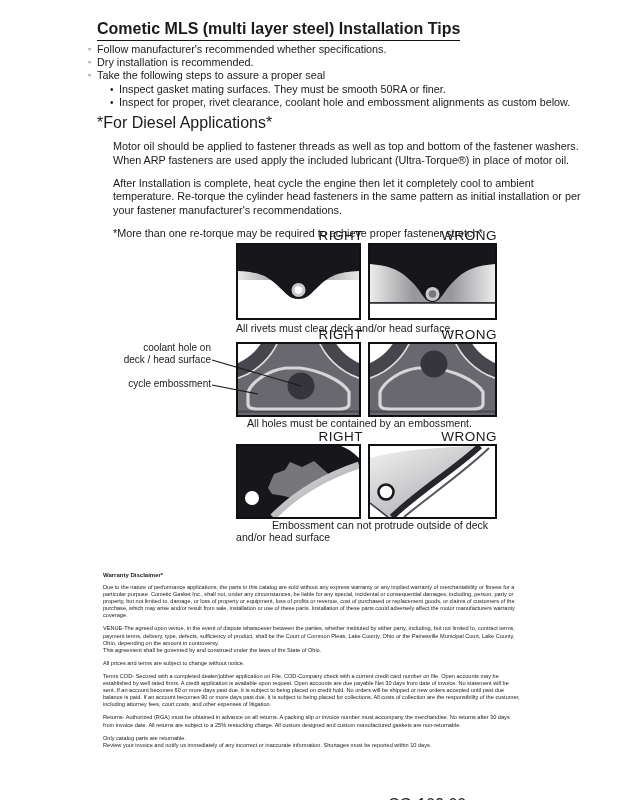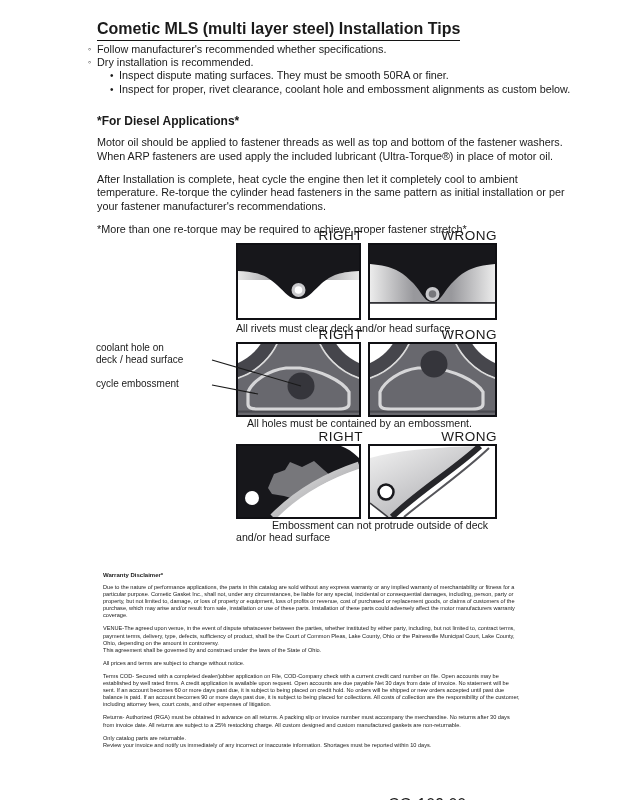--- a/index.html
+++ b/index.html
@@ -14,48 +14,49 @@
     font-size:16px;font-weight:700;
     border-bottom:1.6px solid #141414;padding-bottom:2px;
     display:inline-block;white-space:nowrap;
   }
   .bullets{position:absolute;left:88px;top:43px;width:500px;font-size:10.8px;line-height:13.2px;}
   .b-row{white-space:nowrap;}
   .b-row .marker{display:inline-block;width:9px;font-size:9px;vertical-align:top;line-height:13.2px;}
   .b-row.sub{padding-left:22px;}
   .b-row.sub .marker{font-size:10px;}
   .diesel{position:absolute;left:97px;top:114px;width:478px;}
-  .diesel h2{font-size:12px;font-weight:700;margin:0 0 8px 0;}
-  .diesel p{font-size:10.8px;line-height:13.8px;margin:0 0 9px 0;width:470px;}
+  .diesel h2{font-size:16px;font-weight:400;margin:0 0 8px 0;}
+  .diesel p{font-size:10.8px;line-height:13.8px;margin:0 0 9px 16px;width:470px;}
   
   .fig-label{position:absolute;font-size:13.5px;font-weight:400;letter-spacing:.5px;text-align:right;width:130px;}
   .frame{position:absolute;border:2px solid #101014;background:#fff;line-height:0;}
   .frame svg{display:block;}
   .caption{position:absolute;font-size:10.6px;font-weight:400;white-space:nowrap;}
-  .callout{position:absolute;font-size:10px;line-height:11.5px;width:115px;}
+  .callout{position:absolute;font-size:10px;line-height:11.5px;text-align:right;width:115px;}
   svg.overlay{position:absolute;pointer-events:none;}
   
   .disclaimer{position:absolute;left:103px;top:572px;width:417px;}
   .disclaimer .dh{font-size:6px;font-weight:700;margin:0 0 6px 0;}
   .disclaimer p{font-size:5.6px;line-height:7.1px;margin:0 0 6px 0;font-weight:400;}
   .disclaimer p .ln{display:block;}
   
   .footer-code{position:absolute;left:388px;top:796px;font-size:16px;}
 </style>
 </head>
 <body>
 
 <div>
 
   <div class="title">Cometic MLS (multi layer steel) Installation Tips</div>
 
   <div class="bullets">
     <div class="b-row"><span class="marker">◦</span><span>Follow manufacturer's recommended whether specifications.</span></div>
     <div class="b-row"><span class="marker">◦</span><span>Dry installation is recommended.</span></div>
-    <div class="b-row sub"><span class="marker">•</span><span>Inspect dispute mating surfaces.  They must be smooth 50RA or finer.</span></div>
+    <div class="b-row"><span class="marker">◦</span><span>Take the following steps to assure a proper seal</span></div>
+    <div class="b-row sub"><span class="marker">•</span><span>Inspect gasket mating surfaces.  They must be smooth 50RA or finer.</span></div>
     <div class="b-row sub"><span class="marker">•</span><span>Inspect for proper, rivet clearance, coolant hole and embossment alignments as custom below.</span></div>
   </div>
 
   <div class="diesel">
     <h2>*For Diesel Applications*</h2>
     <p>Motor oil should be applied to fastener threads as well as top and bottom of the fastener washers. When ARP fasteners are used apply the included lubricant (Ultra-Torque®) in place of motor oil.</p>
     <p>After Installation is complete, heat cycle the engine then let it completely cool to ambient temperature. Re-torque the cylinder head fasteners in the same pattern as initial installation or per your fastener manufacturer's recommendations.</p>
     <p>*More than one re-torque may be required to achieve proper fastener stretch*</p>
   </div>
 

